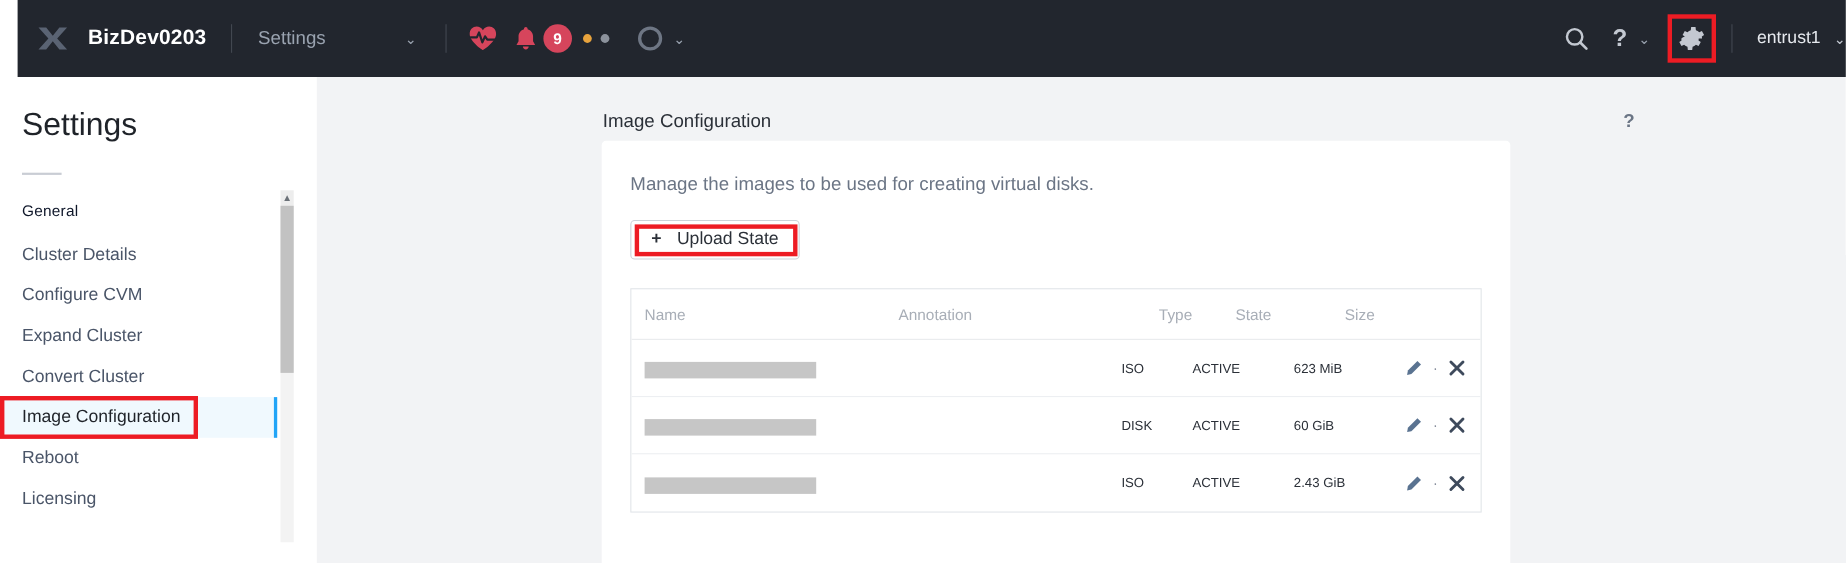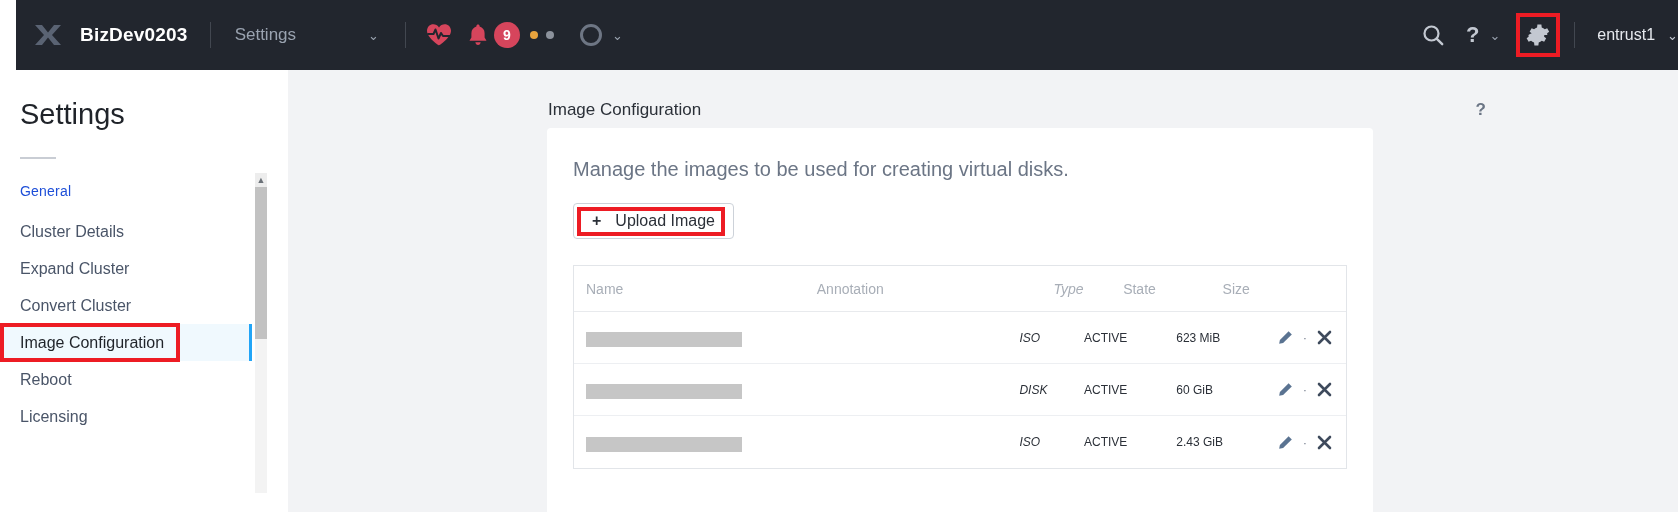--- a/index.html
+++ b/index.html
@@ -71,21 +71,21 @@
   
   .sidebar {
     position: absolute; left: 0; top: 70px; width: 252px; height: 442px;
     background: #ffffff;
   }
   .sb-title {
     font-size: 29px; color: #1F2329; padding: 28px 0 0 20px; font-weight: normal;
   }
   .sb-rule { width: 36px; height: 2px; background: #C9CDD4; margin: 26px 0 0 20px; }
   .sb-group {
-    font-size: 14px; color: #1d4ed8; padding: 24px 0 0 20px; letter-spacing: .2px;
+    font-size: 14px; color: #0f172a; padding: 24px 0 0 20px; letter-spacing: .2px;
   }
   .sb-item {
     height: 37px; display: flex; align-items: center; padding-left: 20px;
     font-size: 16px; color: #4A5568; cursor: pointer; position: relative;
   }
   .sb-item.active {
     background: #F0F9FE; color: #1F2329; font-weight: normal;
   }
   .sb-item.active::after {
     content: ""; position: absolute; right: 0; top: 0; bottom: 0;
@@ -121,21 +121,21 @@
   .panel-title { font-size: 17px; color: #2B3038; }
   .panel-help {
     margin-left: auto; margin-right: 192px; color: #6B7585;
     font-size: 17px; font-weight: bold; cursor: pointer;
   }
   .card {
     position: absolute; left: 259px; top: 58px; width: 826px; height: 420px;
     background: #ffffff; border-radius: 4px 4px 0 0;
   }
   .card-desc {
-    font-size: 20px; color: #6B7585; padding: 30px 0 0 26px;
+    font-size: 17px; color: #6B7585; padding: 30px 0 0 26px;
   }
   .upload-wrap { position: relative; display: inline-block; margin: 22px 0 0 26px; }
   .upload-btn {
     display: flex; align-items: center; gap: 14px;
     height: 36px; padding: 0 18px;
     background: #ffffff; border: 1px solid #CDD2D9; border-radius: 4px;
     font-size: 16px; color: #2B3038; cursor: pointer;
     font-family: "Liberation Sans", sans-serif;
   }
   .upload-plus { font-size: 16px; font-weight: bold; color: #2B3038; }
@@ -150,21 +150,21 @@
     overflow: hidden; background: #fff;
   }
   .trow { display: flex; align-items: center; height: 52px; padding: 0 10px 0 6px; }
   .thead { height: 46px; border-bottom: 1px solid #E8EAED; }
   .thead .c { color: #A8AEB7; font-size: 14px; }
   .tbody-row { border-bottom: 1px solid #EDEFF2; }
   .tbody-row:last-child { border-bottom: none; }
   .c { font-size: 12px; color: #2B3038; }
   .c-name { width: 238px; padding-left: 6px; position: relative; }
   .c-ann { width: 238px; }
-  .c-type { width: 70px; font-style: italic; }
+  .c-type { width: 70px; }
   .c-state { width: 100px; }
   .c-size { width: 110px; }
   .c-act { margin-left: auto; display: flex; align-items: center; gap: 10px; padding-right: 4px; }
   .redact {
     display: inline-block; width: 156px; height: 15px; background: #C6C6C6;
     vertical-align: middle; position: relative; top: 2px;
   }
   .act-ic { cursor: pointer; display: flex; align-items: center; }
   .act-dot { color: #7A8292; font-size: 13px; }
 </style>
@@ -236,20 +236,23 @@
   <div class="sidebar">
     <div class="sb-title">Settings</div>
     <div class="sb-rule"></div>
     <div class="sb-group">General</div>
 
     <div style="margin-top:14px;">
       <div class="sb-item">
         <span>Cluster Details</span>
       </div>
       <div class="sb-item">
+        <span>Configure CVM</span>
+      </div>
+      <div class="sb-item">
         <span>Expand Cluster</span>
       </div>
       <div class="sb-item">
         <span>Convert Cluster</span>
       </div>
       <div class="sb-item active hl-box">
         <span>Image Configuration</span>
       </div>
       <div class="sb-item">
         <span>Reboot</span>
@@ -273,21 +276,21 @@
       <span class="panel-title">Image Configuration</span>
       <span class="panel-help">?</span>
     </div>
 
     <div class="card">
       <div class="card-desc">Manage the images to be used for creating virtual disks.</div>
 
       <div class="upload-wrap">
         <button class="upload-btn">
           <span class="upload-plus">+</span>
-          <span>Upload Image</span>
+          <span>Upload State</span>
         </button>
         <span class="upload-hl"></span>
       </div>
 
       <div class="tbl">
 
         <div class="trow thead">
           <div class="c c-name">Name</div>
           <div class="c c-ann">Annotation</div>
           <div class="c c-type">Type</div>

